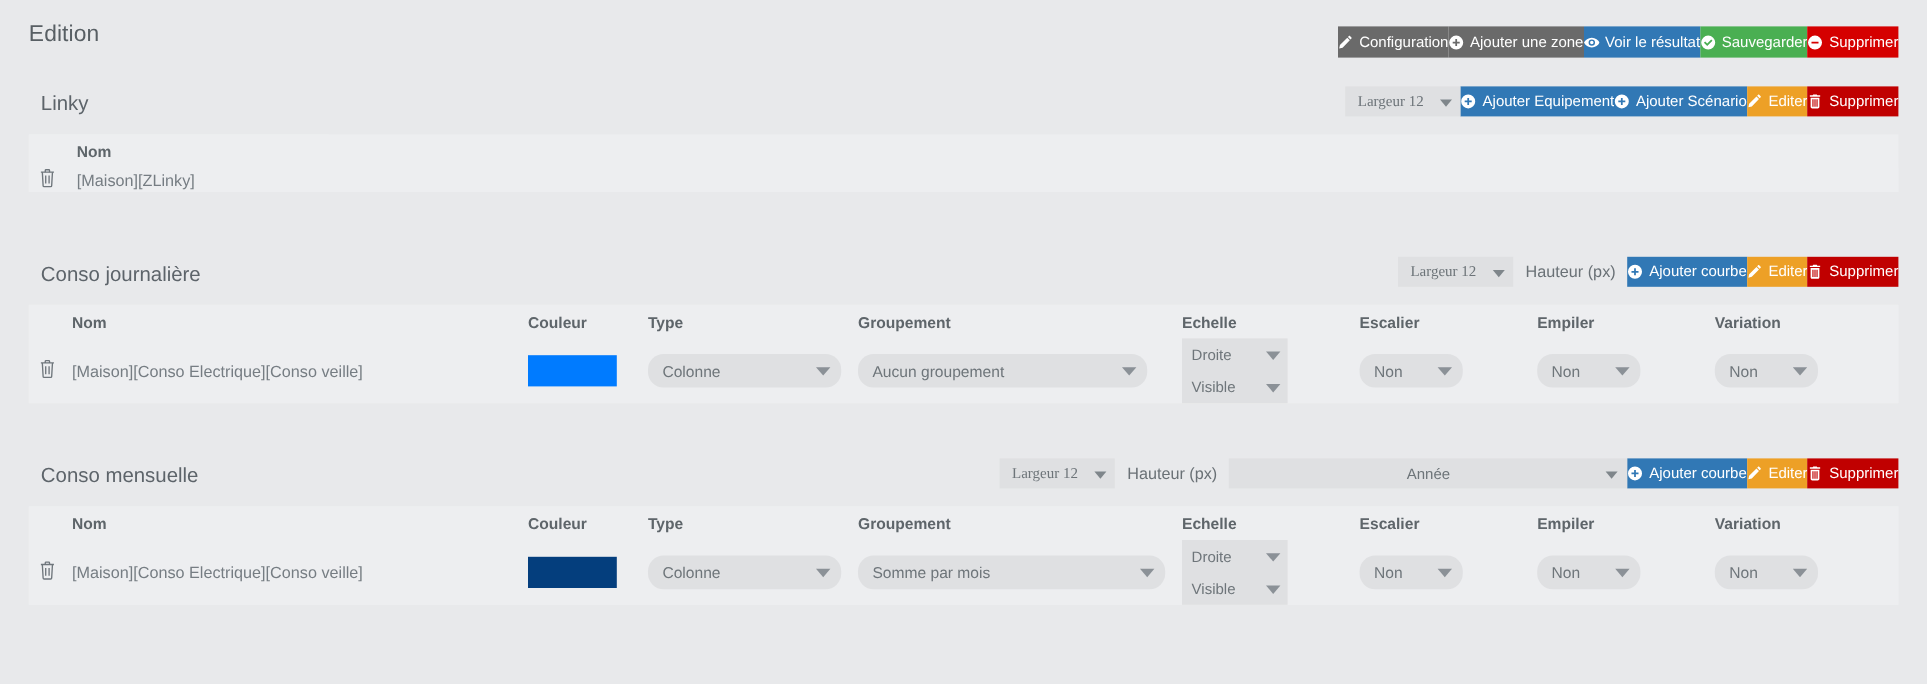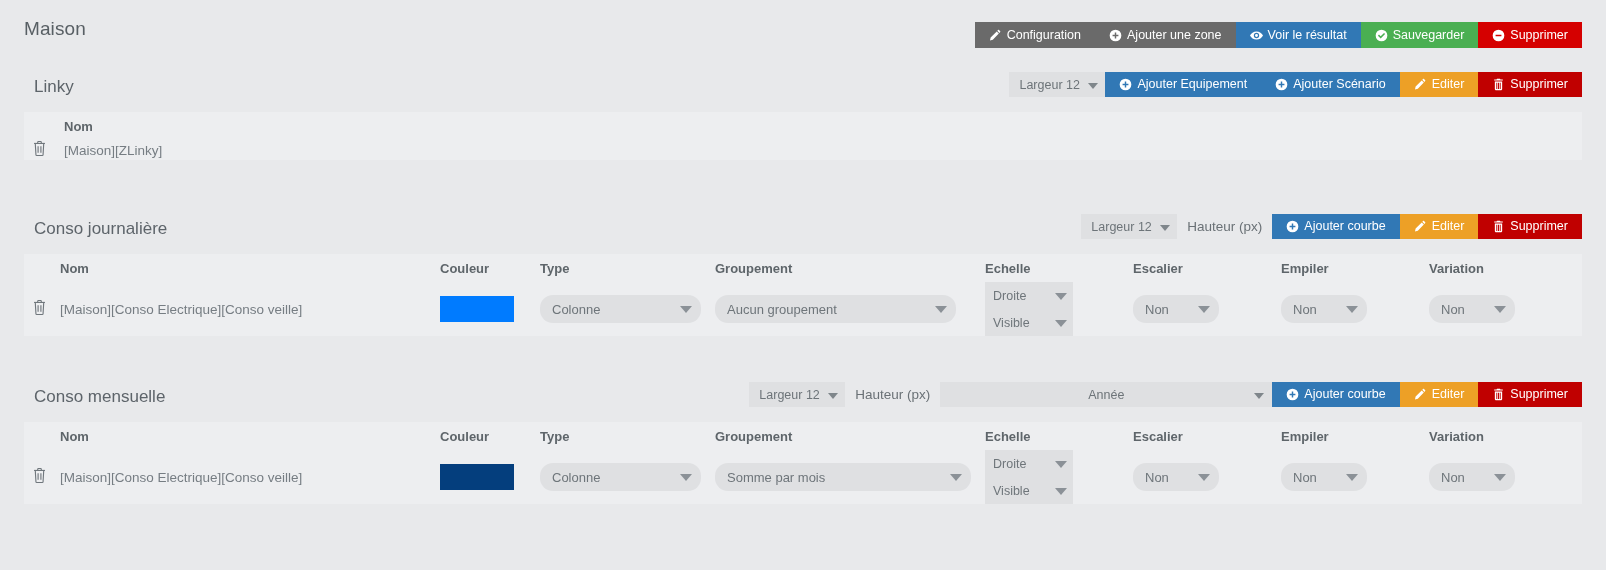--- a/index.html
+++ b/index.html
@@ -18,21 +18,21 @@
   .topbar {
     position: absolute; left: 0; top: 0; width: 1606px; height: 58px;
   }
   .page-title {
     position: absolute; left: 24px; top: 18px;
     font-size: 19px; color: #585f64; letter-spacing: .1px;
   }
   .btngroup { display: flex; align-items: stretch; height: 26px; }
   .btn {
     display: inline-flex; align-items: center; gap: 5px;
-    padding: 0 14px; height: 26px;
+    padding: 0 0; height: 26px;
     font-size: 12.5px; line-height: 1; color: #fff;
     border: none; cursor: pointer; white-space: nowrap;
   }
   .btn .ico { display: inline-flex; align-items: center; }
   .btn-grey   { background: #6a6a6a; }
   .btn-blue   { background: #3178b5; }
   .btn-green  { background: #4aaf52; }
   .btn-red    { background: #d50000; }
   .btn-orange { background: #eda026; }
   .btn-darkred{ background: #c00000; }
@@ -57,21 +57,21 @@
   }
 
   
   .sel {
     position: relative;
     background: #dfe0e2;
     height: 25px;
     display: inline-flex; align-items: center;
     padding: 0 26px 0 10px;
     font-size: 12.5px; color: #6d7479;
-    border: none; cursor: pointer; white-space: nowrap;
+    border: none; cursor: pointer; white-space: nowrap; font-family: Liberation Serif, serif;
   }
   .sel .caret {
     position: absolute; right: 7px; top: 50%;
     width: 0; height: 0; margin-top: -2px;
     border-left: 5px solid transparent;
     border-right: 5px solid transparent;
     border-top: 6px solid #7f868b;
   }
   .sel-width { width: 96px; justify-content: flex-start; }
 
@@ -137,21 +137,21 @@
     border-right: 5px solid transparent;
     border-top: 6px solid #7f868b;
   }
 </style>
 </head>
 <body>
 
 <div class="page">
 
   <div class="topbar">
-    <div class="page-title">Maison</div>
+    <div class="page-title">Edition</div>
     <div class="toolbar-main btngroup" id="main-toolbar">
         <button class="btn btn-grey">
           <span class="ico">
             <svg width="13" height="13" viewBox="0 0 16 16" fill="#ffffff">
               <path d="M12.3 1.2c-.3-.3-.8-.3-1.1 0l-1 1 2.6 2.6 1-1c.3-.3.3-.8 0-1.1L12.3 1.2zM9.5 3L2 10.5 1.2 14l3.5-.8L12.1 5.6 9.5 3z"></path>
             </svg>
           </span>
           <span>Configuration</span>
         </button>
         <button class="btn btn-grey">

